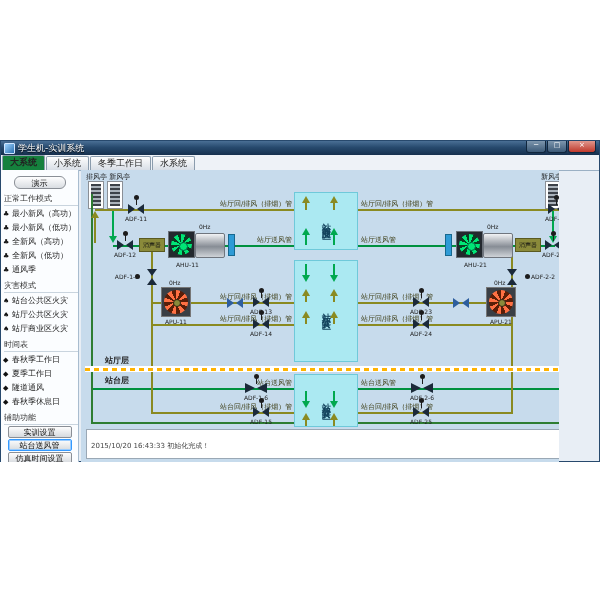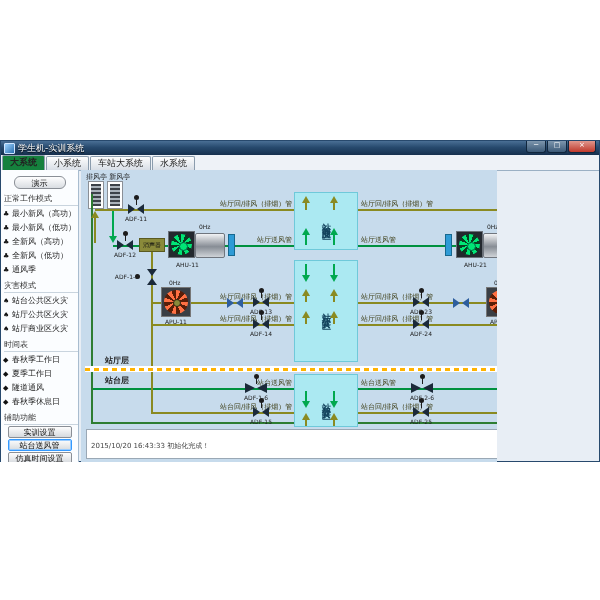--- a/index.html
+++ b/index.html
@@ -18,21 +18,21 @@
   .tab.active{background:#15803d;height:14px;font-weight:bold;}
   
   #sidebar{position:absolute;left:0;top:29px;width:78px;height:292px;background:#fbfdff;border-right:1px solid #a8bccf;box-sizing:border-box;overflow:hidden;padding-top:4px;}
   .demo-btn{display:block;margin:2px auto 4px auto;width:52px;height:13px;font-size:8px;line-height:11px;text-align:center;background:linear-gradient(180deg,#fefefe,#d9dde2);border:1px solid #8a8f96;border-radius:6px;color:#111;}
   .sb-head{font-size:8px;color:#333;margin:3px 0 1px 3px;border-bottom:1px solid #c9d4de;padding-bottom:1px;white-space:nowrap;}
   .sb-item{font-size:8px;color:#1a1a1a;margin:0 0 0 2px;height:14px;line-height:14px;white-space:nowrap;overflow:hidden;}
   .sb-item .ic{display:inline-block;width:9px;color:#111;font-size:7px;}
   .sb-btn{display:block;margin:1px auto 1px auto;width:64px;height:12px;font-size:8px;line-height:10px;text-align:center;background:linear-gradient(180deg,#fdfdfd,#d6dade);border:1px solid #8a8f96;border-radius:2px;color:#111;}
   .sb-btn.focused{border:1px solid #39f;box-shadow:0 0 0 1px #9cf inset;}
   
-  #cv{position:absolute;left:80px;top:29px;width:416px;height:292px;background:#c7dbec;overflow:hidden;}
+  #cv{position:absolute;left:80px;top:29px;width:478px;height:292px;background:#c7dbec;overflow:hidden;}
   .lineh{position:absolute;height:2px;}
   .linev{position:absolute;width:2px;}
   .olive{background:#8a8a21;}
   .green{background:#00913f;}
   .dgreen{background:#2e7d32;}
   .pipelbl{position:absolute;font-size:7px;color:#3a3a10;white-space:nowrap;line-height:8px;}
   .zone{position:absolute;background:#abe9f2;border:1px solid #6fc9da;box-sizing:border-box;display:flex;align-items:center;justify-content:center;}
   .zone .ztxt{writing-mode:vertical-rl;text-orientation:upright;font-size:9px;font-weight:bold;letter-spacing:2px;color:#14445e;}
   .arrow-up,.arrow-down{position:absolute;width:8px;}
   .arrow-up::before{content:"";position:absolute;left:0;top:0;border-left:4px solid transparent;border-right:4px solid transparent;border-bottom:7px solid currentColor;}
@@ -91,21 +91,21 @@
       <div id="winctl">
         <div class="wbtn">─</div>
         <div class="wbtn">□</div>
         <div class="wbtn close">×</div>
       </div>
     </div>
 
     <div id="tabstrip">
       <div class="tab active">大系统</div>
       <div class="tab">小系统</div>
-      <div class="tab">车站大系统</div>
+      <div class="tab">冬季工作日</div>
       <div class="tab">水系统</div>
     </div>
 
     <div id="sidebar">
       <button class="demo-btn">演示</button>
 
       <div class="sb-head">正常工作模式</div>
       <div class="sb-item"><span class="ic">♣</span><span>最小新风（高功）</span></div>
       <div class="sb-item"><span class="ic">♣</span><span>最小新风（低功）</span></div>
       <div class="sb-item"><span class="ic">♣</span><span>全新风（高功）</span></div>

